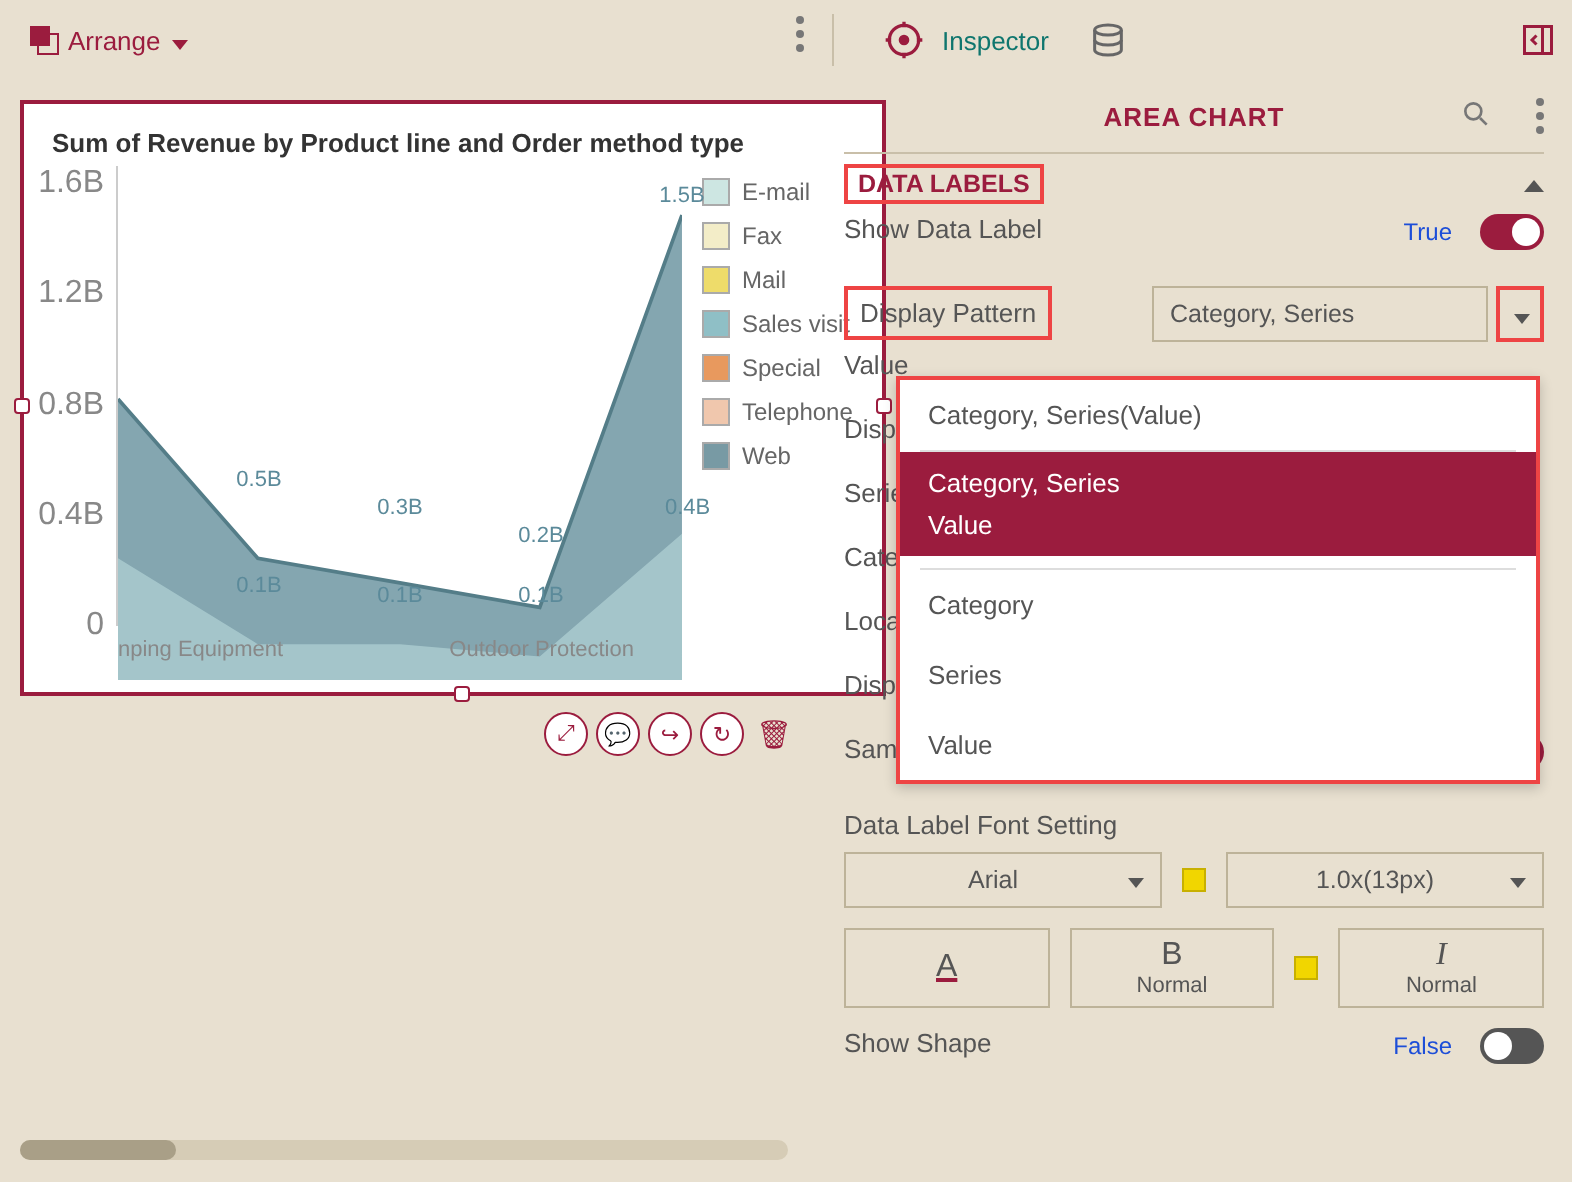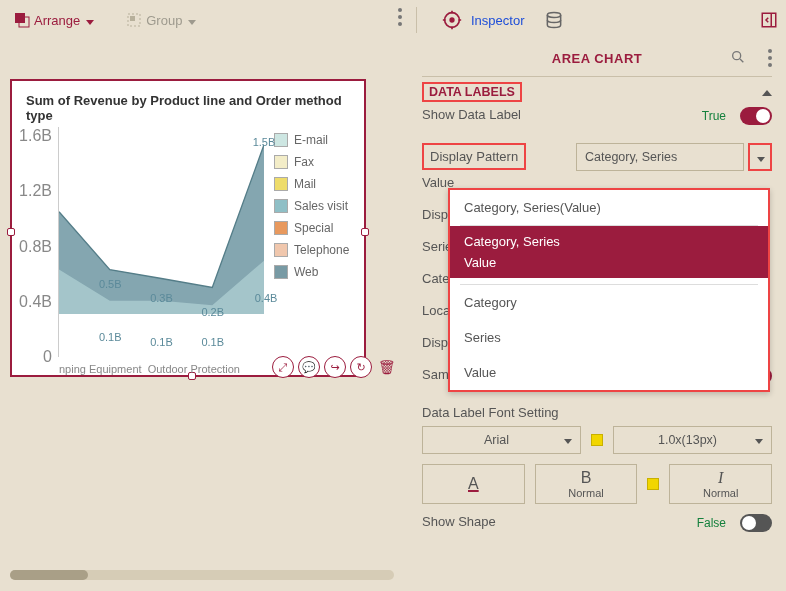--- a/index.html
+++ b/index.html
@@ -36,30 +36,29 @@
     display:inline-block;
     border-left: 4px solid transparent;
     border-right: 4px solid transparent;
     border-top: 5px solid currentColor;
     margin-left:2px;
   }
   .topbar-divider {
     width: 1px; height: 26px; background: #c9bfa9;
   }
   .icon { display:inline-flex; align-items:center; justify-content:center; }
-  .inspector-label { color:#1d4ed8; font-size:13px;text-align:center; }
+  .inspector-label { color:#0f766e; font-size:13px;text-align:center; }
   .main-area { display:flex; height: 551px; }
   .canvas-area { width: 408px; position:relative; }
   .chart-widget {
     position: absolute;
     left: 10px; top: 10px;
-    width: 356px; height: 298px;
+    width: 433px; height: 298px;
     background: #fff;
     border: 2px solid #9b1c3e;
-    margin-top: 29px;
   }
   .chart-title {
     font-weight: bold;
     font-size: 13px;
     padding: 12px 0 4px 14px;
     color:#333;
   }
   .chart-body { position:relative; height: 230px; display:flex;}
   .y-axis { width: 46px; position:relative; }
   .y-tick { position:absolute; right:6px; font-size:16px; color:#888; transform: translateY(-50%);}
@@ -119,21 +118,21 @@
   .toggle {
     width: 32px; height: 18px; border-radius: 9px; background:#9b1c3e;
     position:relative; display:inline-block;
   }
   .toggle::after{
     content:""; position:absolute; right:2px; top:2px; width:14px;height:14px;
     background:#fff; border-radius:50%;
   }
   .toggle.off { background: #555;}
   .toggle.off::after{ right:auto; left:2px;}
-  .val-true{ font-size:12px; color:#15803d; margin-right:8px;}
+  .val-true{ font-size:12px; color:#1d4ed8; margin-right:8px;}
   .select-box {
     border: 1px solid #bdb399;
     height: 28px;
     display:flex; align-items:center; justify-content:space-between;
     padding: 0 8px;
     font-size:12.5px; color:#555;
     background: #e8e0d0;
   }
   .select-small-chev { border:1px solid #bdb399; width:24px; height:28px; display:flex; align-items:center; justify-content:center;}
   .row-hl { border:2px solid #e44;}
@@ -185,30 +184,20 @@
       <span class="icon">
         <svg width="16" height="16">
             <rect x="1" y="1" width="10" height="10" fill="#9b1c3e"></rect>
             <rect x="5" y="5" width="10" height="10" fill="none" stroke="#9b1c3e"></rect>
           </svg>
       </span>
       <span>Arrange</span>
       <span class="chevron-down"></span>
     </span>
     <span style="width:12px"></span>
-    <span class="tb-btn dim">
-      <span class="icon">
-        <svg width="16" height="16">
-            <rect x="2" y="2" width="12" height="12" fill="none" stroke="#b7b09b" stroke-dasharray="2 2"></rect>
-            <rect x="4" y="4" width="5" height="5" fill="#b7b09b"></rect>
-          </svg>
-      </span>
-      <span>Group</span>
-      <span class="chevron-down"></span>
-    </span>
     <span style="flex:1"></span>
     <span class="kebab-icon" style="margin-right:6px;">
       <span></span>
         <span></span>
         <span></span>
     </span>
   </div>
   <div class="topbar-divider"></div>
   <div class="right-toolbar-head">
     <span class="icon" style="color:#9b1c3e">

